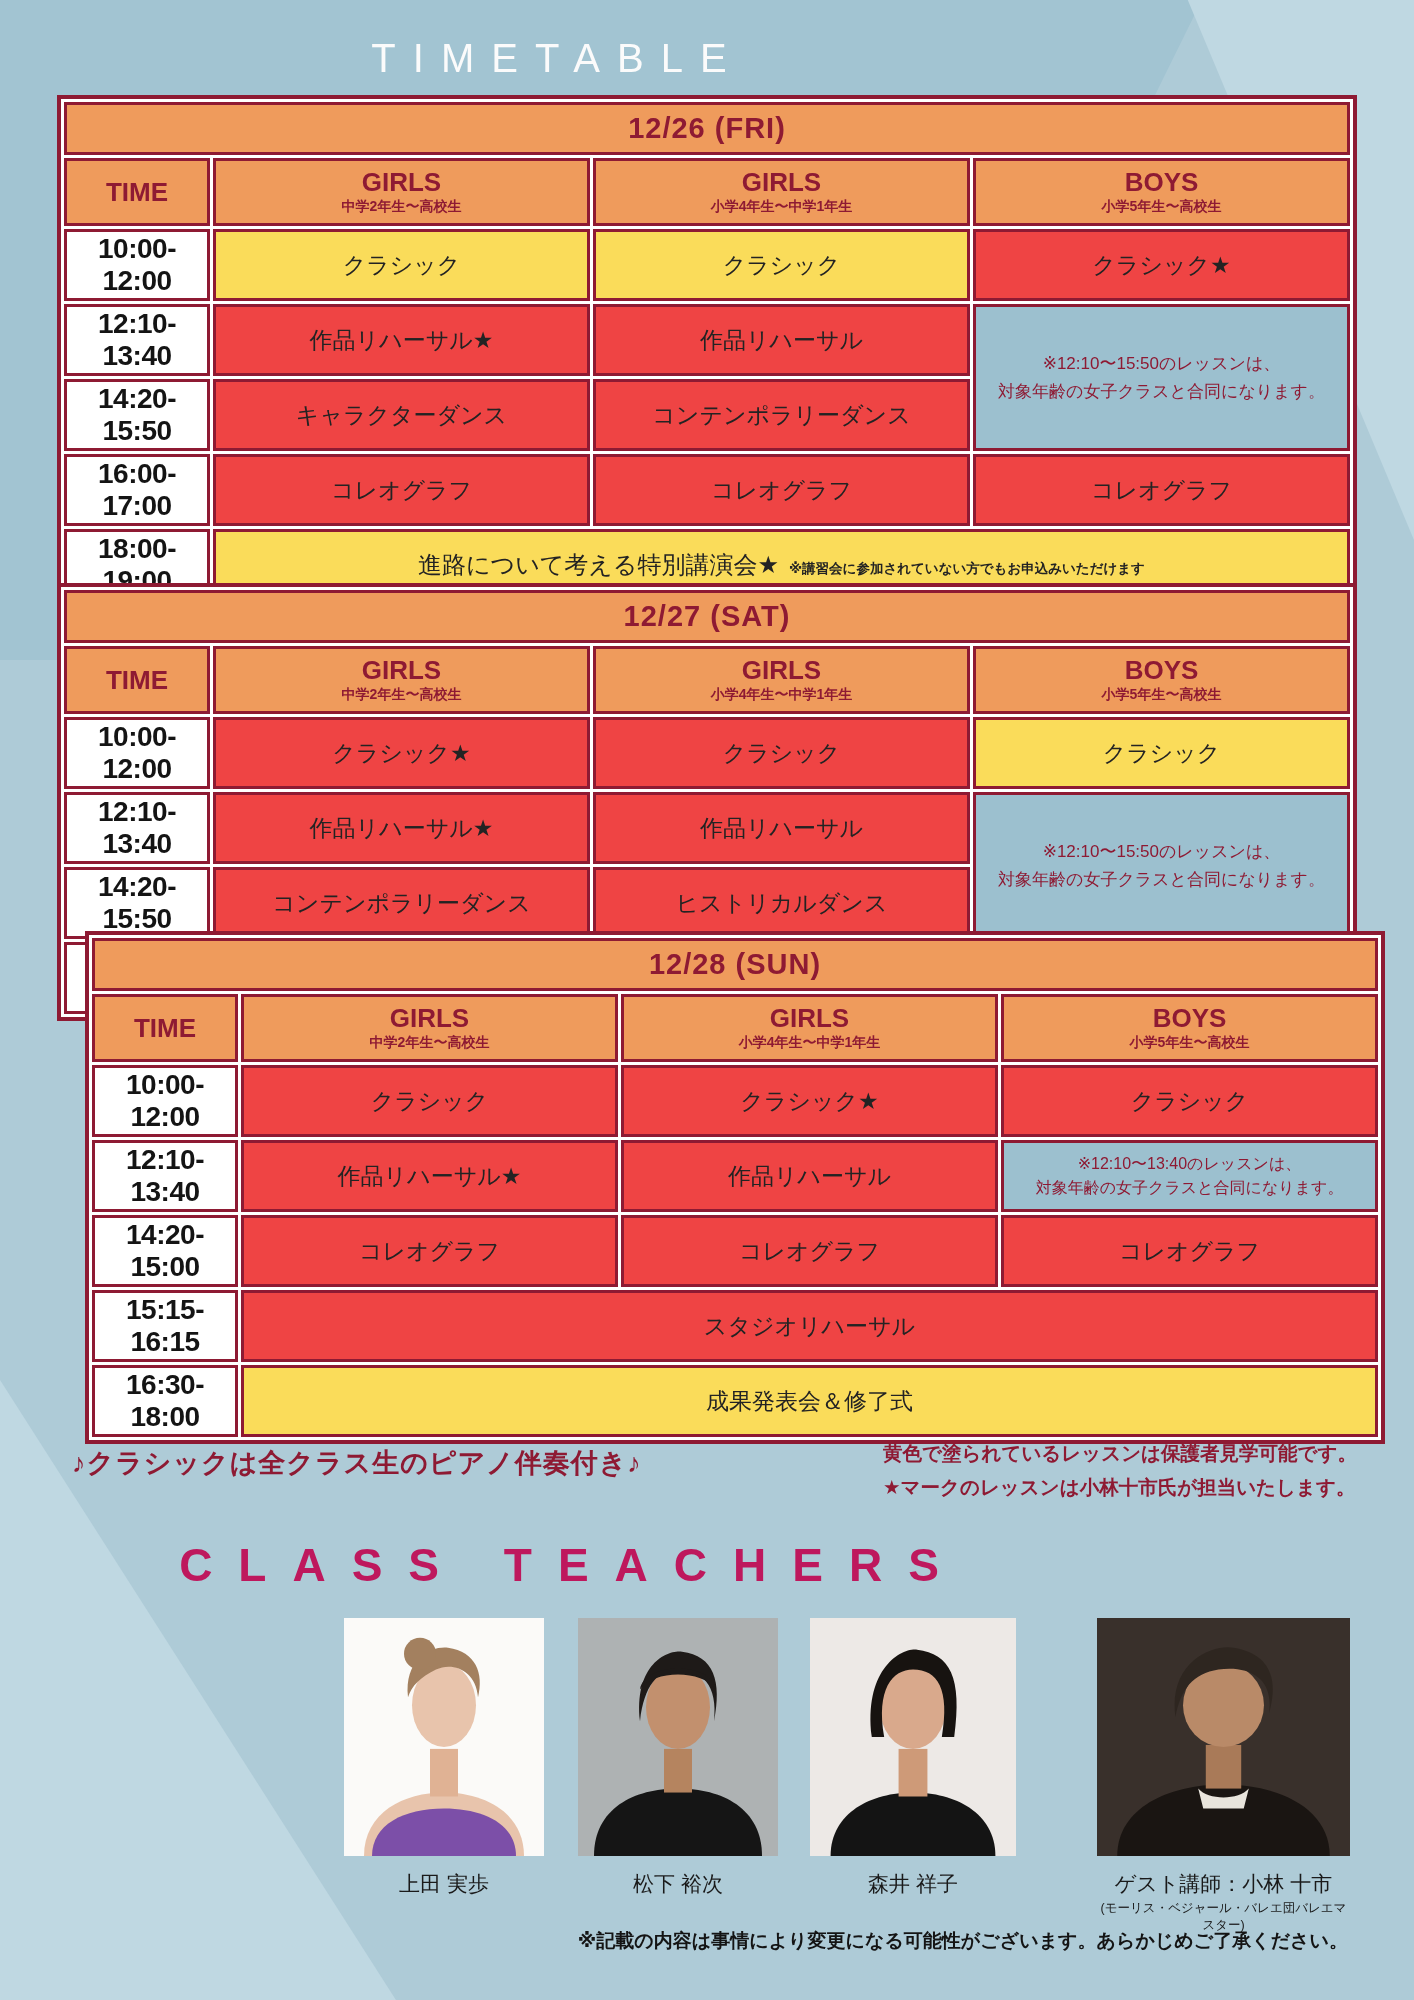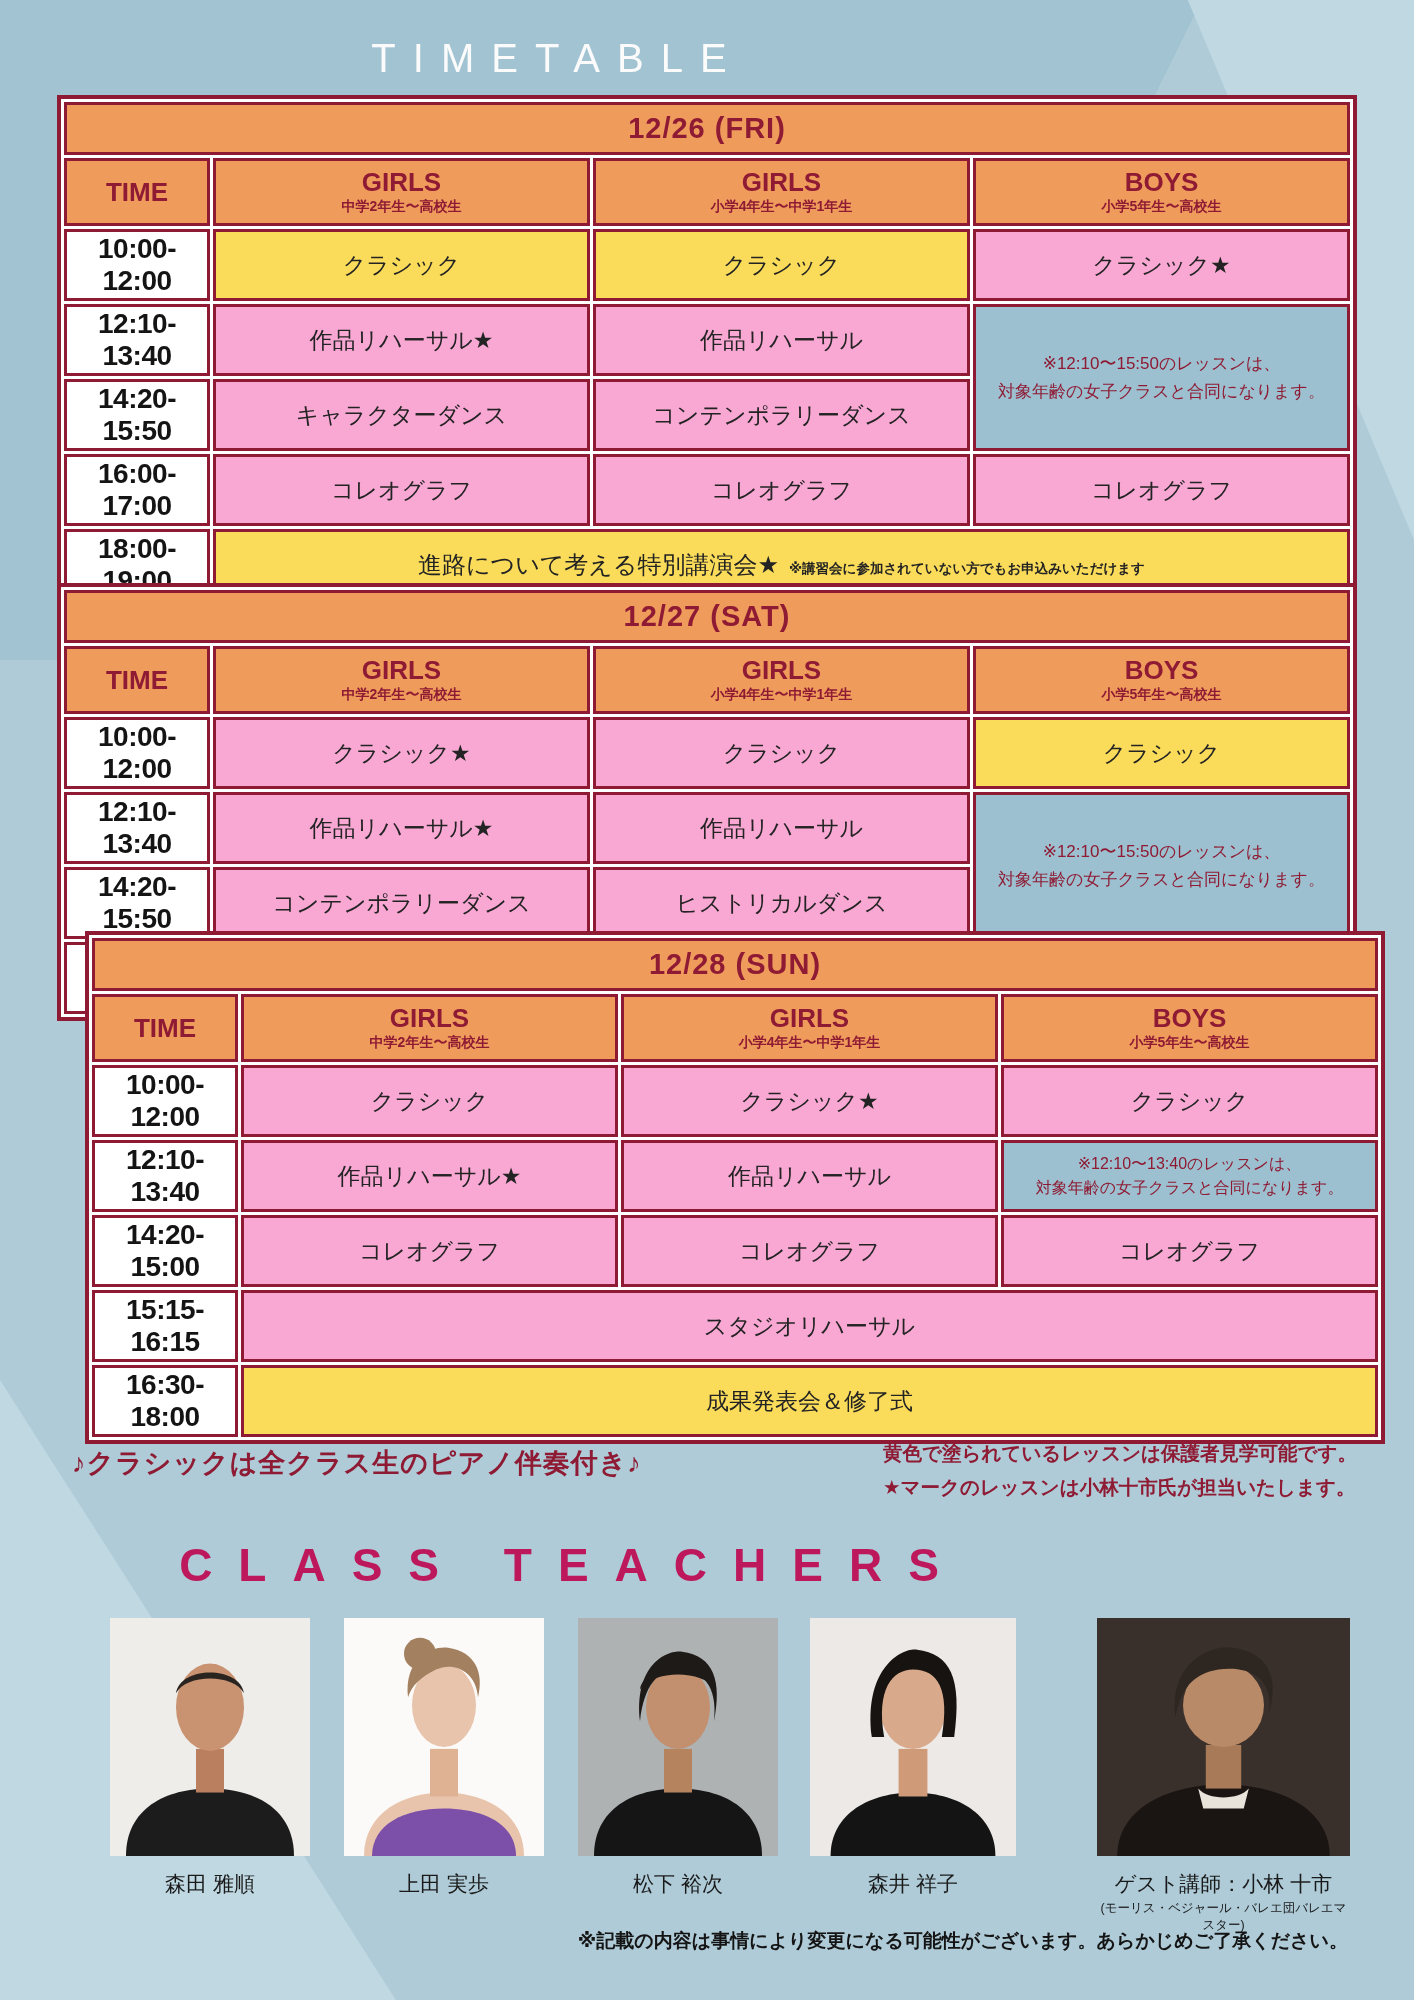--- a/index.html
+++ b/index.html
@@ -27,21 +27,21 @@
     width:100%;table-layout:fixed;border-collapse:separate;border-spacing:3px;
     background:#FFFFFF;border:4px solid #8E1A33;
   }
   .tt td{border:3px solid #8E1A33;text-align:center;vertical-align:middle;overflow:hidden;}
   .date-cell{height:45px;background:#EF9B5C;color:#8E1A33;font-size:29px;font-weight:700;letter-spacing:1px;}
   .head-cell{height:60px;background:#EF9B5C;color:#8E1A33;}
   .h-main{font-size:26px;font-weight:700;line-height:1.1;}
   .h-sub{font-size:14px;font-weight:700;margin-top:2px;}
   .tt td.data{height:60px;}
   .time-cell{background:#FFFFFF;color:#141414;font-size:28px;font-weight:700;letter-spacing:-0.5px;}
-  .lesson{background:#f9a8d4;color:#232323;font-size:23px;font-weight:400;}
+  .lesson{background:#ef4444;color:#232323;font-size:23px;font-weight:400;}
   .c-yellow{background:#FADC5A;}
   .note-cell{
     background:#9CC0CF;color:#8E1A33;font-size:17px;font-weight:400;
     text-align:left;padding:0 12px;white-space:pre-line;line-height:1.6;
   }
   .note-cell.small{font-size:16px;line-height:1.5;}
   .special .sp-main{font-size:24px;font-weight:400;color:#232323;}
   .special .sp-note{font-size:13.5px;font-weight:700;color:#232323;margin-left:10px;}
 
   .footnote-piano{
@@ -253,30 +253,20 @@
   </div>
 
   <div class="footnote-piano">♪クラシックは全クラス生のピアノ伴奏付き♪</div>
   <div class="footnotes-right">
     <div>黄色で塗られているレッスンは保護者見学可能です。</div>
     <div>★マークのレッスンは小林十市氏が担当いたします。</div>
   </div>
 
   <div class="teachers-title">CLASS TEACHERS</div>
 
-  <div class="teacher-card" style="left:110px;width:200px;">
-    <svg class="teacher-photo" viewBox="0 0 100 120" preserveAspectRatio="none">
-      <rect width="100" height="120" fill="#EFEDEA"></rect>
-      <path d="M8 120 C8 96 28 86 50 86 C72 86 92 96 92 120 Z" fill="#1C1C1C"></path>
-      <rect x="43" y="66" width="14" height="22" fill="#B97F5F"></rect>
-      <ellipse cx="50" cy="45" rx="17" ry="22" fill="#C99271"></ellipse>
-      <path d="M33 38 C35 24 65 24 67 38 C62 28 38 28 33 38 Z" fill="#2A2420"></path>
-    </svg>
-    <div class="teacher-name">森田 雅順</div>
-  </div>
   <div class="teacher-card" style="left:344px;width:200px;">
     <svg class="teacher-photo" viewBox="0 0 100 120" preserveAspectRatio="none">
       <rect width="100" height="120" fill="#FBFAF8"></rect>
       <path d="M10 120 C10 98 30 88 50 88 C70 88 90 98 90 120 Z" fill="#E8C4AC"></path>
       <path d="M14 120 C14 104 30 96 50 96 C70 96 86 104 86 120 Z" fill="#7C4FA8"></path>
       <rect x="43" y="66" width="14" height="24" fill="#E0B294"></rect>
       <ellipse cx="50" cy="44" rx="16" ry="21" fill="#E8C4AC"></ellipse>
       <path d="M32 40 C30 20 44 14 52 15 C66 17 70 28 67 40 C66 26 54 22 46 26 C38 30 34 34 32 40 Z" fill="#A3805F"></path>
       <circle cx="38" cy="18" r="8" fill="#A3805F"></circle>
     </svg>

